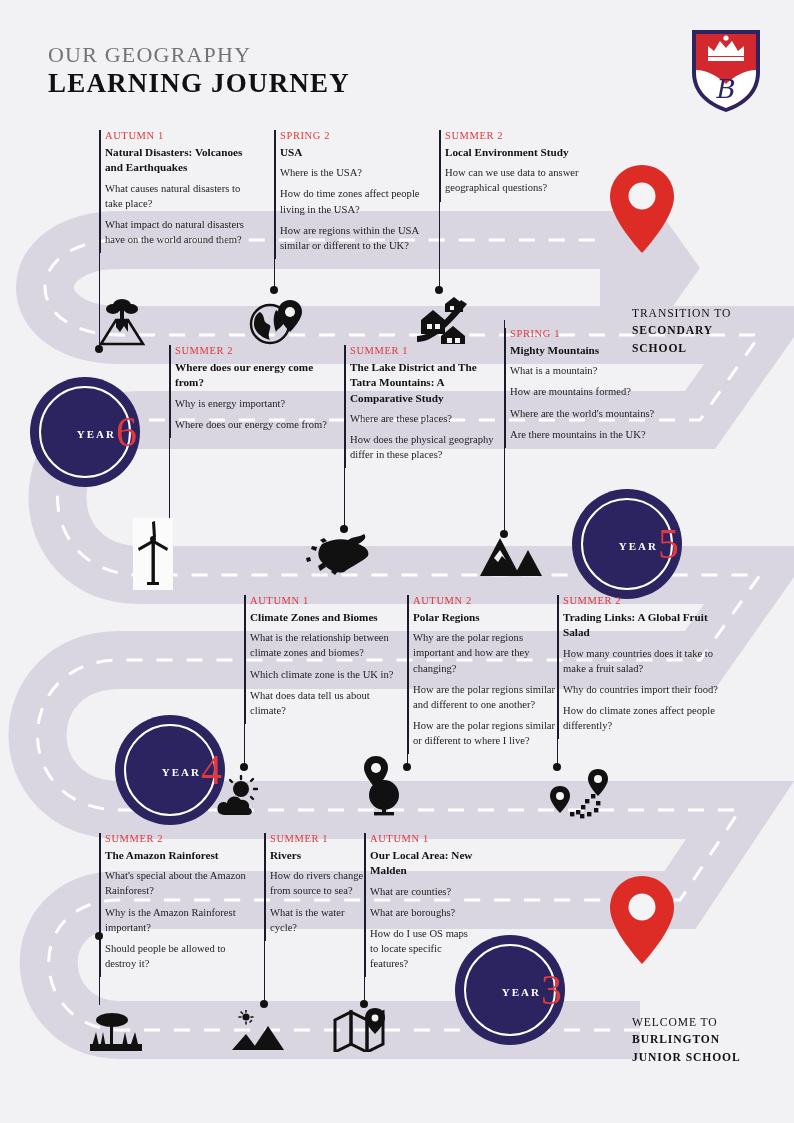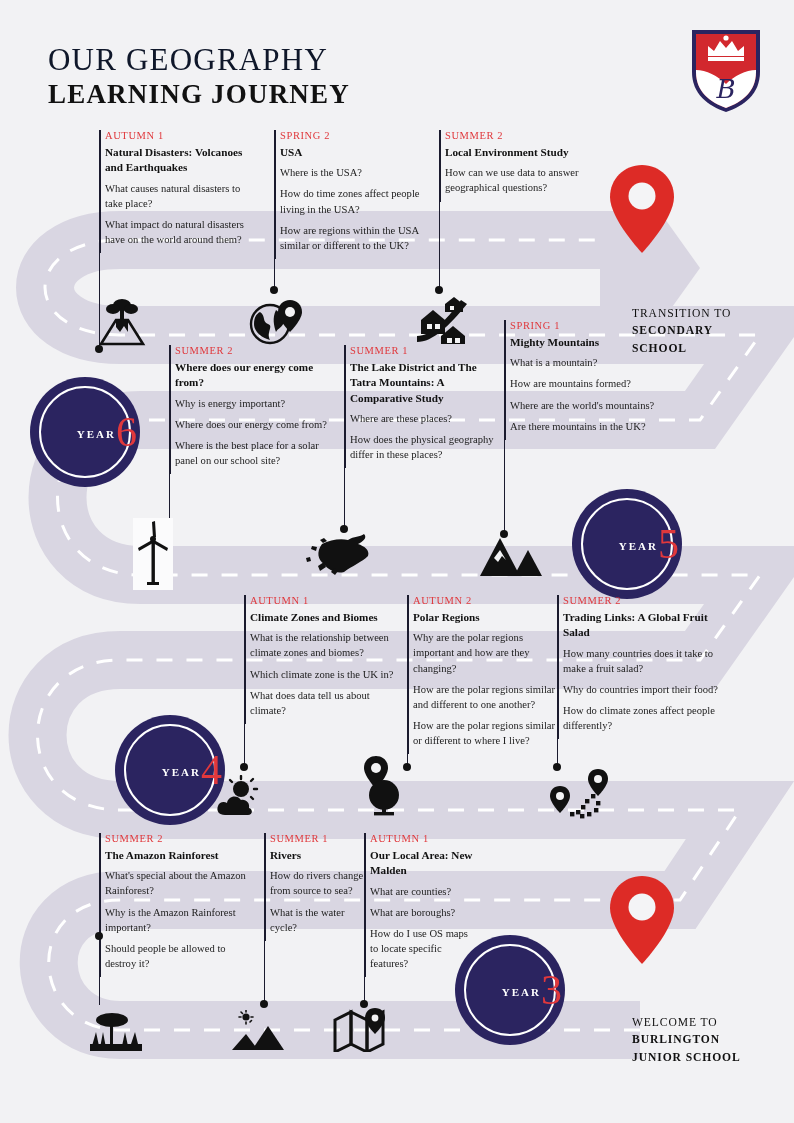--- a/index.html
+++ b/index.html
@@ -6,21 +6,21 @@
   body{
     width:794px;height:1123px;
     background:#f2f2f4;
     font-family:"Liberation Serif", serif;
     position:relative;overflow:hidden;
   }
   .stage{position:absolute;left:0;top:0;width:794px;height:1123px;}
 
   
   .title-wrap{position:absolute;left:48px;top:42px;}
-  .title-1{font-size:31px;letter-spacing:1.2px;color:#0f172a;line-height:1.18;}
+  .title-1{font-size:22px;letter-spacing:1.2px;color:#737373;line-height:1.18;}
   .title-2{font-size:27px;letter-spacing:1.2px;color:#111;font-weight:bold;line-height:1.18;}
 
   .crest{position:absolute;left:688px;top:26px;width:76px;height:88px;}
 
   
   .topic{position:absolute;padding-left:4px;border-left:1.4px solid #1b1b2e;}
   .term{color:#e0383c;font-size:10.5px;letter-spacing:.6px;margin-bottom:4px;}
   .tname{font-weight:bold;font-size:11.2px;color:#111;line-height:1.38;margin-bottom:5px;}
   .q{font-size:10.6px;color:#222;line-height:1.42;margin-bottom:6px;}
 
@@ -191,21 +191,20 @@
       <path d="M30 8 L39 1 L48 8 V16 H30 Z" fill="#111"></path>
       <rect x="35" y="10" width="4" height="4" fill="#f2f2f4"></rect>
     </svg>
   </div>
 
   <div class="topic" style="left:170px;top:345px;width:152px;">
     <div class="term">SUMMER 2</div>
     <div class="tname">Where does our energy come from?</div>
     <div class="q">Why is energy important?</div>
     <div class="q">Where does our energy come from?</div>
-    <div class="q">Where is the best place for a solar panel on our school site?</div>
   </div>
   <div class="stem" style="left:169px;top:345px;height:178px;"></div>
   <div class="dot" style="left:165px;top:518px;"></div>
   <div class="icon" style="left:133px;top:518px;background:#fbfbfc;">
     <svg width="40" height="68" viewBox="0 0 40 68">
       <rect x="18.5" y="20" width="3.4" height="46" fill="#111"></rect>
       <path d="M20 20 L19 4 L22 3 L23 19 Z" fill="#111"></path>
       <path d="M19 22 L5 30 L6 33 L20 25 Z" fill="#111"></path>
       <path d="M21 22 L35 30 L34 33 L20 25 Z" fill="#111"></path>
       <circle cx="20" cy="21" r="3" fill="#111"></circle>
@@ -227,21 +226,21 @@
       <path d="M12 18 l5 1 l-1 4 l-5 -2 z" fill="#111"></path>
       <path d="M6 30 l4 -1 l1 4 l-4 1 z" fill="#111"></path>
       <path d="M22 16 C30 12 40 10 48 12 C54 8 60 9 64 6 C68 10 62 14 58 16
                C64 18 70 22 68 28 C62 34 52 38 44 44 C36 46 28 42 24 36
                C18 32 16 24 22 16 Z" fill="#111"></path>
       <path d="M24 34 l-6 4 l2 5 l6 -4 z" fill="#111"></path>
       <path d="M34 40 l4 3 l-3 4 l-4 -3 z" fill="#111"></path>
     </svg>
   </div>
 
-  <div class="topic" style="left:505px;top:320px;width:148px;">
+  <div class="topic" style="left:505px;top:328px;width:148px;">
     <div class="term">SPRING 1</div>
     <div class="tname">Mighty Mountains</div>
     <div class="q">What is a mountain?</div>
     <div class="q">How are mountains formed?</div>
     <div class="q">Where are the world's mountains?</div>
     <div class="q">Are there mountains in the UK?</div>
   </div>
   <div class="stem" style="left:504px;top:320px;height:215px;"></div>
   <div class="dot" style="left:500px;top:530px;"></div>
   <div class="icon" style="left:478px;top:532px;">

